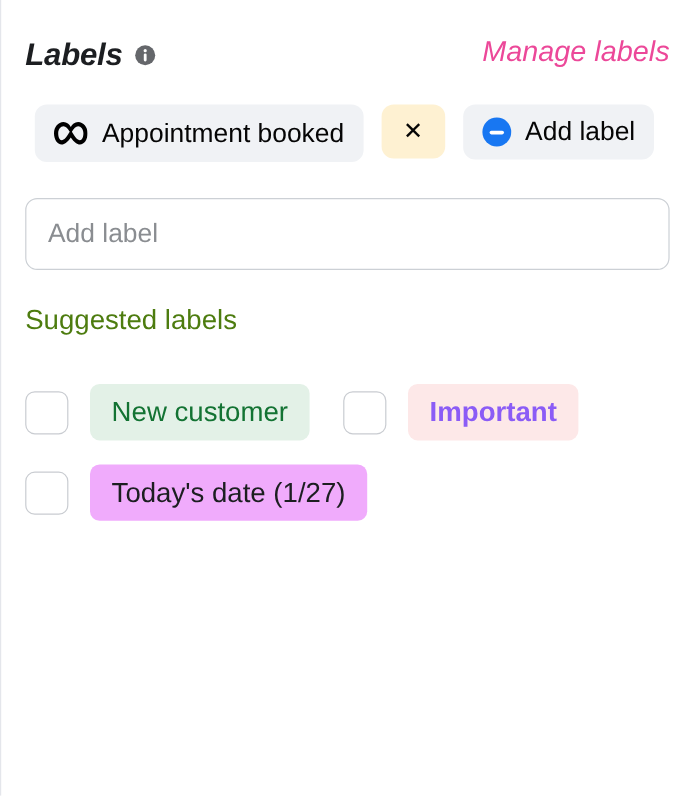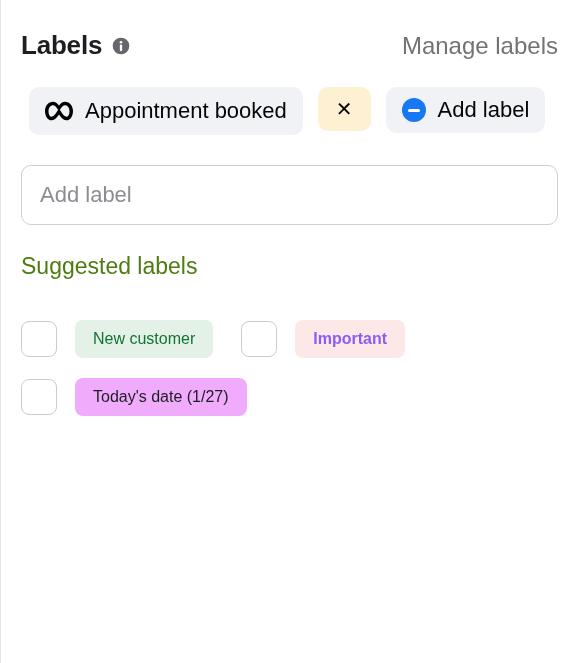--- a/index.html
+++ b/index.html
@@ -12,22 +12,22 @@
       width: 578px;
       height: 663px;
       background: #fff;
       padding: 30px 20px 20px 20px;
       border-left: 1px solid #e4e6eb;
       color: #050505;
     }
     .header {
       display: flex;
       justify-content: space-between;
-      align-items: center;
       margin-bottom: 26px;
+      font-style: italic;
     }
     .title-wrap {
       display: flex;
       align-items: center;
       gap: 8px;
     }
     .title {
       font-size: 26px;
       font-weight: 700;
       color: #1c1e21;
@@ -36,21 +36,21 @@
     .info-icon {
       width: 22px;
       height: 22px;
       display: inline-flex;
       align-items: center;
       justify-content: center;
     }
     .info-icon svg { display: block; }
     .manage-link {
       font-size: 24px;
-      color: #737373;
+      color: #ec4899;
       font-weight: 500;
       cursor: pointer;
     }
     .labels-list {
       display: flex;
       flex-direction: row;
       align-items: flex-start;
       gap: 15px;
       margin-bottom: 30px;
       padding-left: 8px;
@@ -140,21 +140,21 @@
       border: 1.5px solid #c9ccd1;
       border-radius: 8px;
       background: #fff;
       cursor: pointer;
       flex-shrink: 0;
     }
     .suggest-chip {
       display: inline-flex;
       padding: 10px 18px;
       border-radius: 8px;
-      font-size: 16px;
+      font-size: 23px;
       font-weight: 500;
     }
     .chip-green {
       background: #e3f1e7;
       color: #137333;
     }
     .chip-red {
       background: #fde8e8;
       color: #8b5cf6;
       font-weight: 600;

